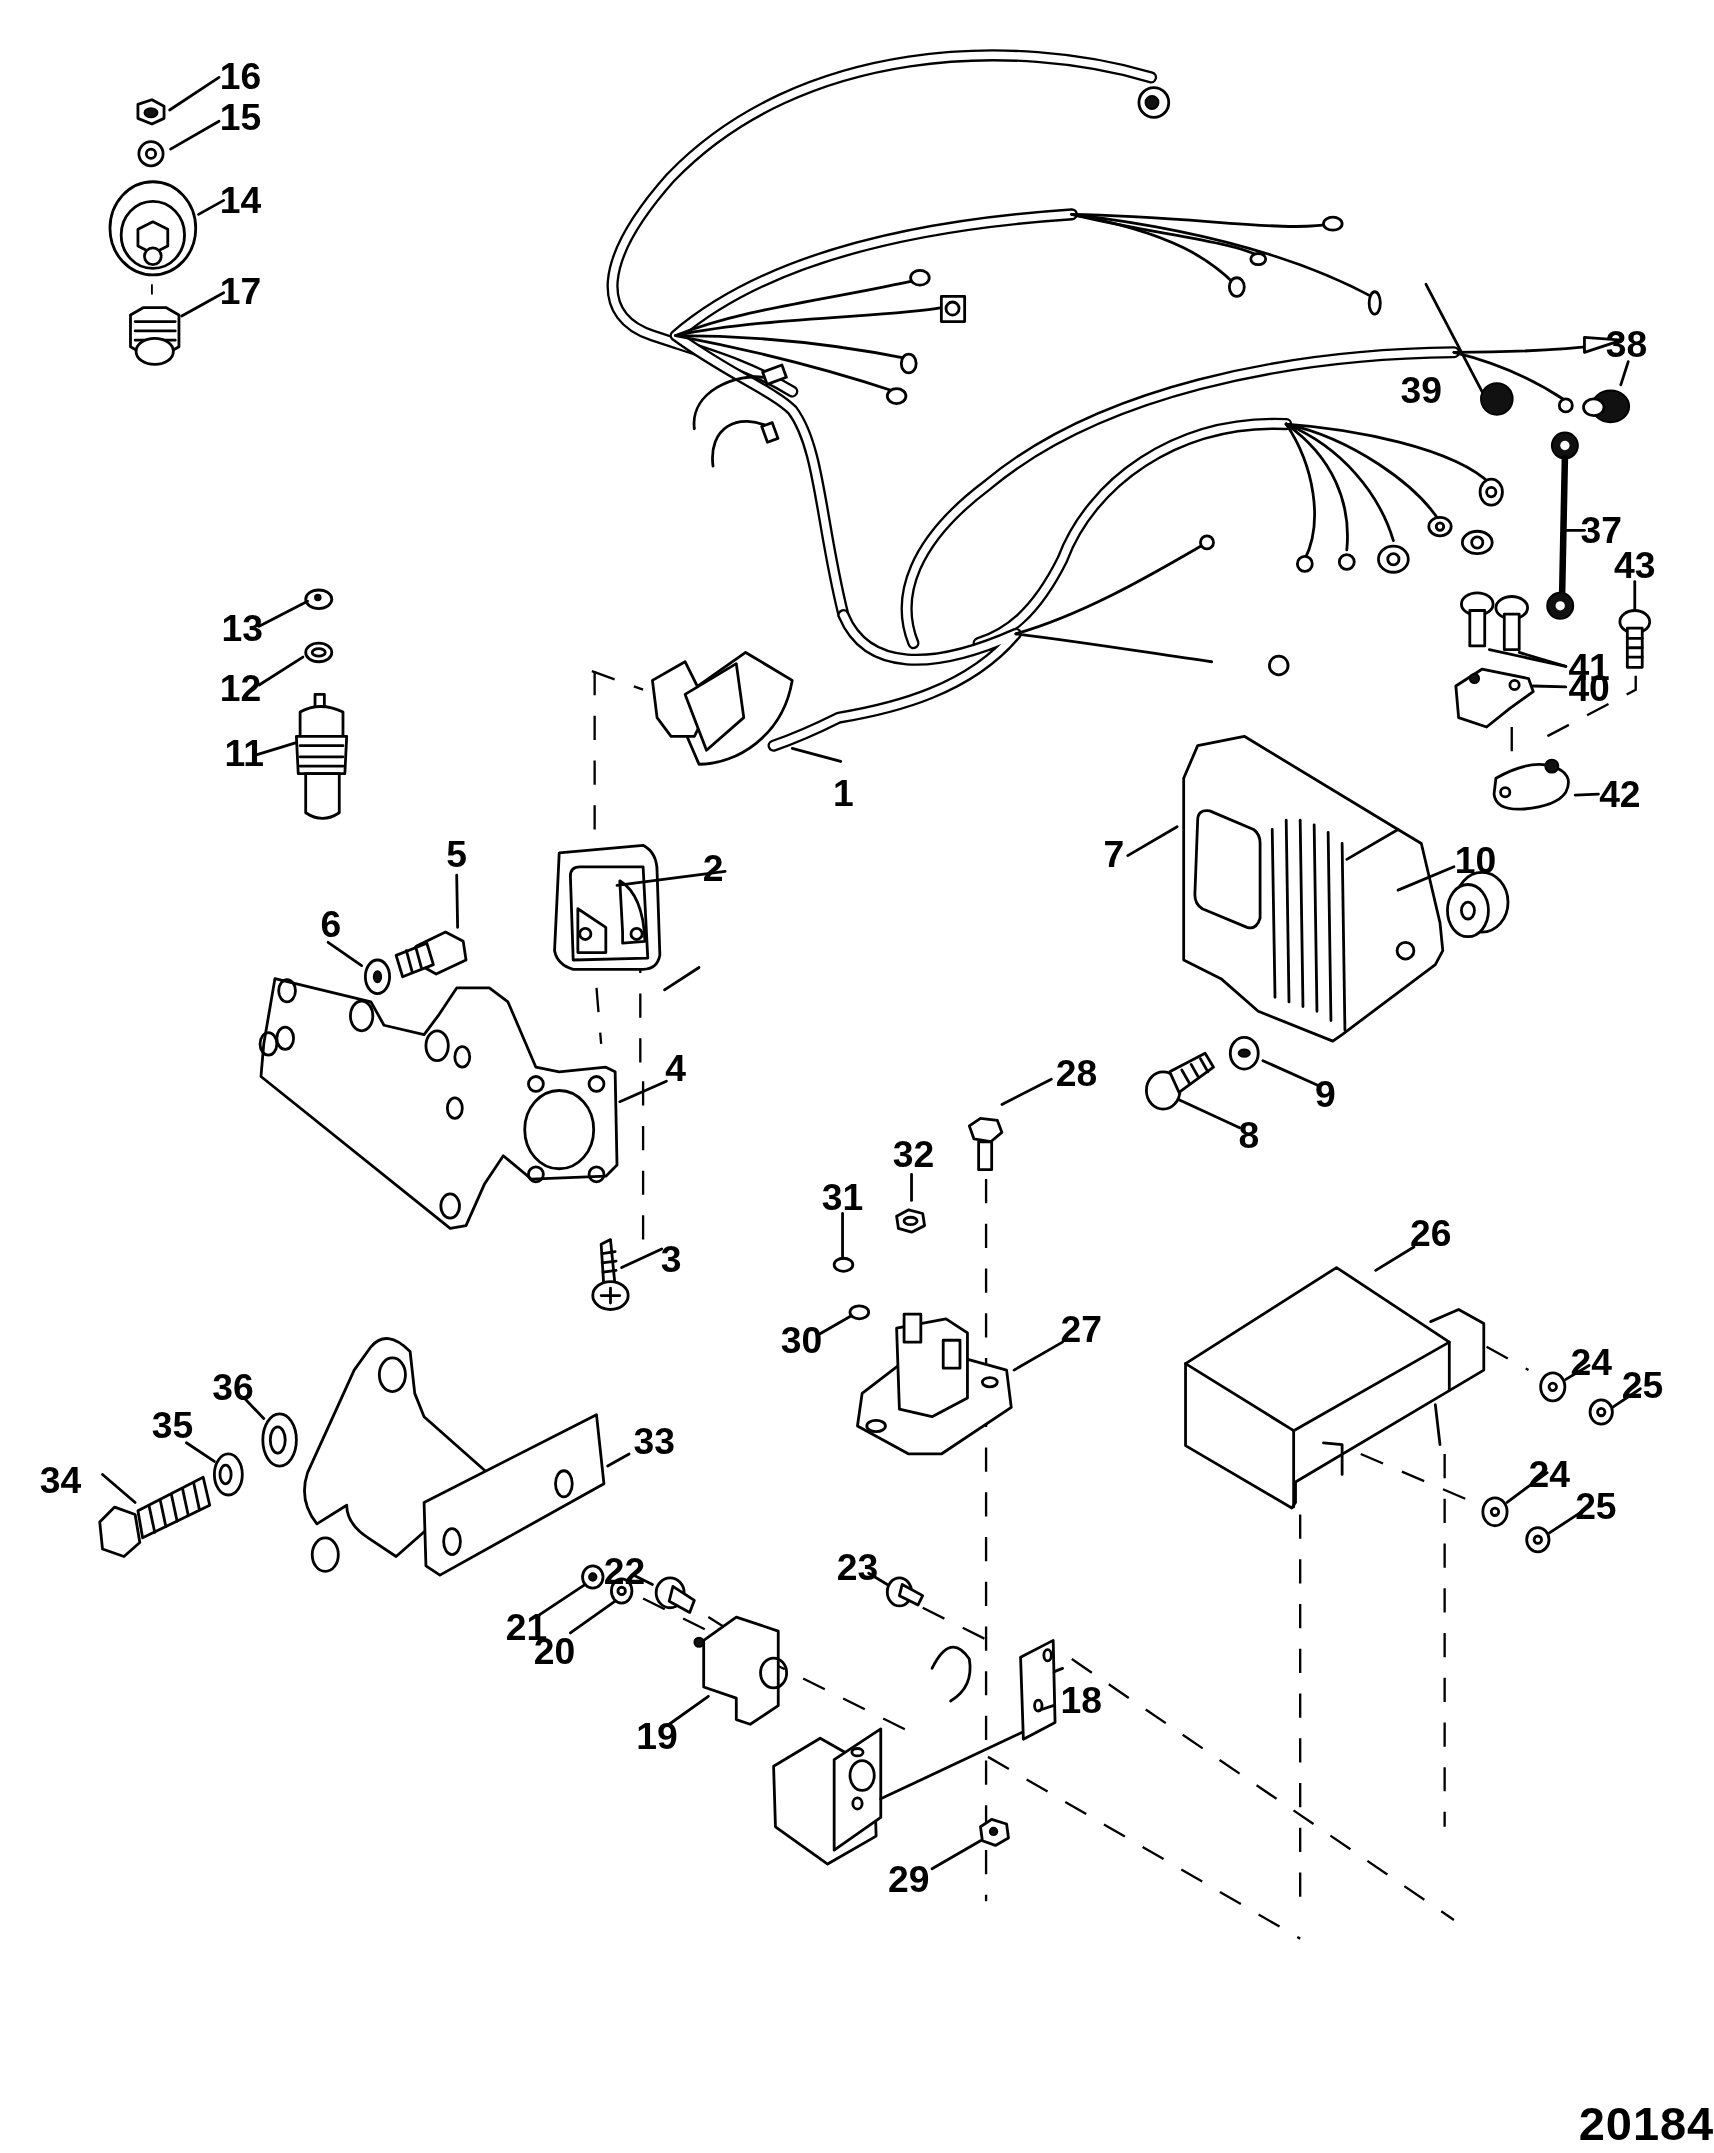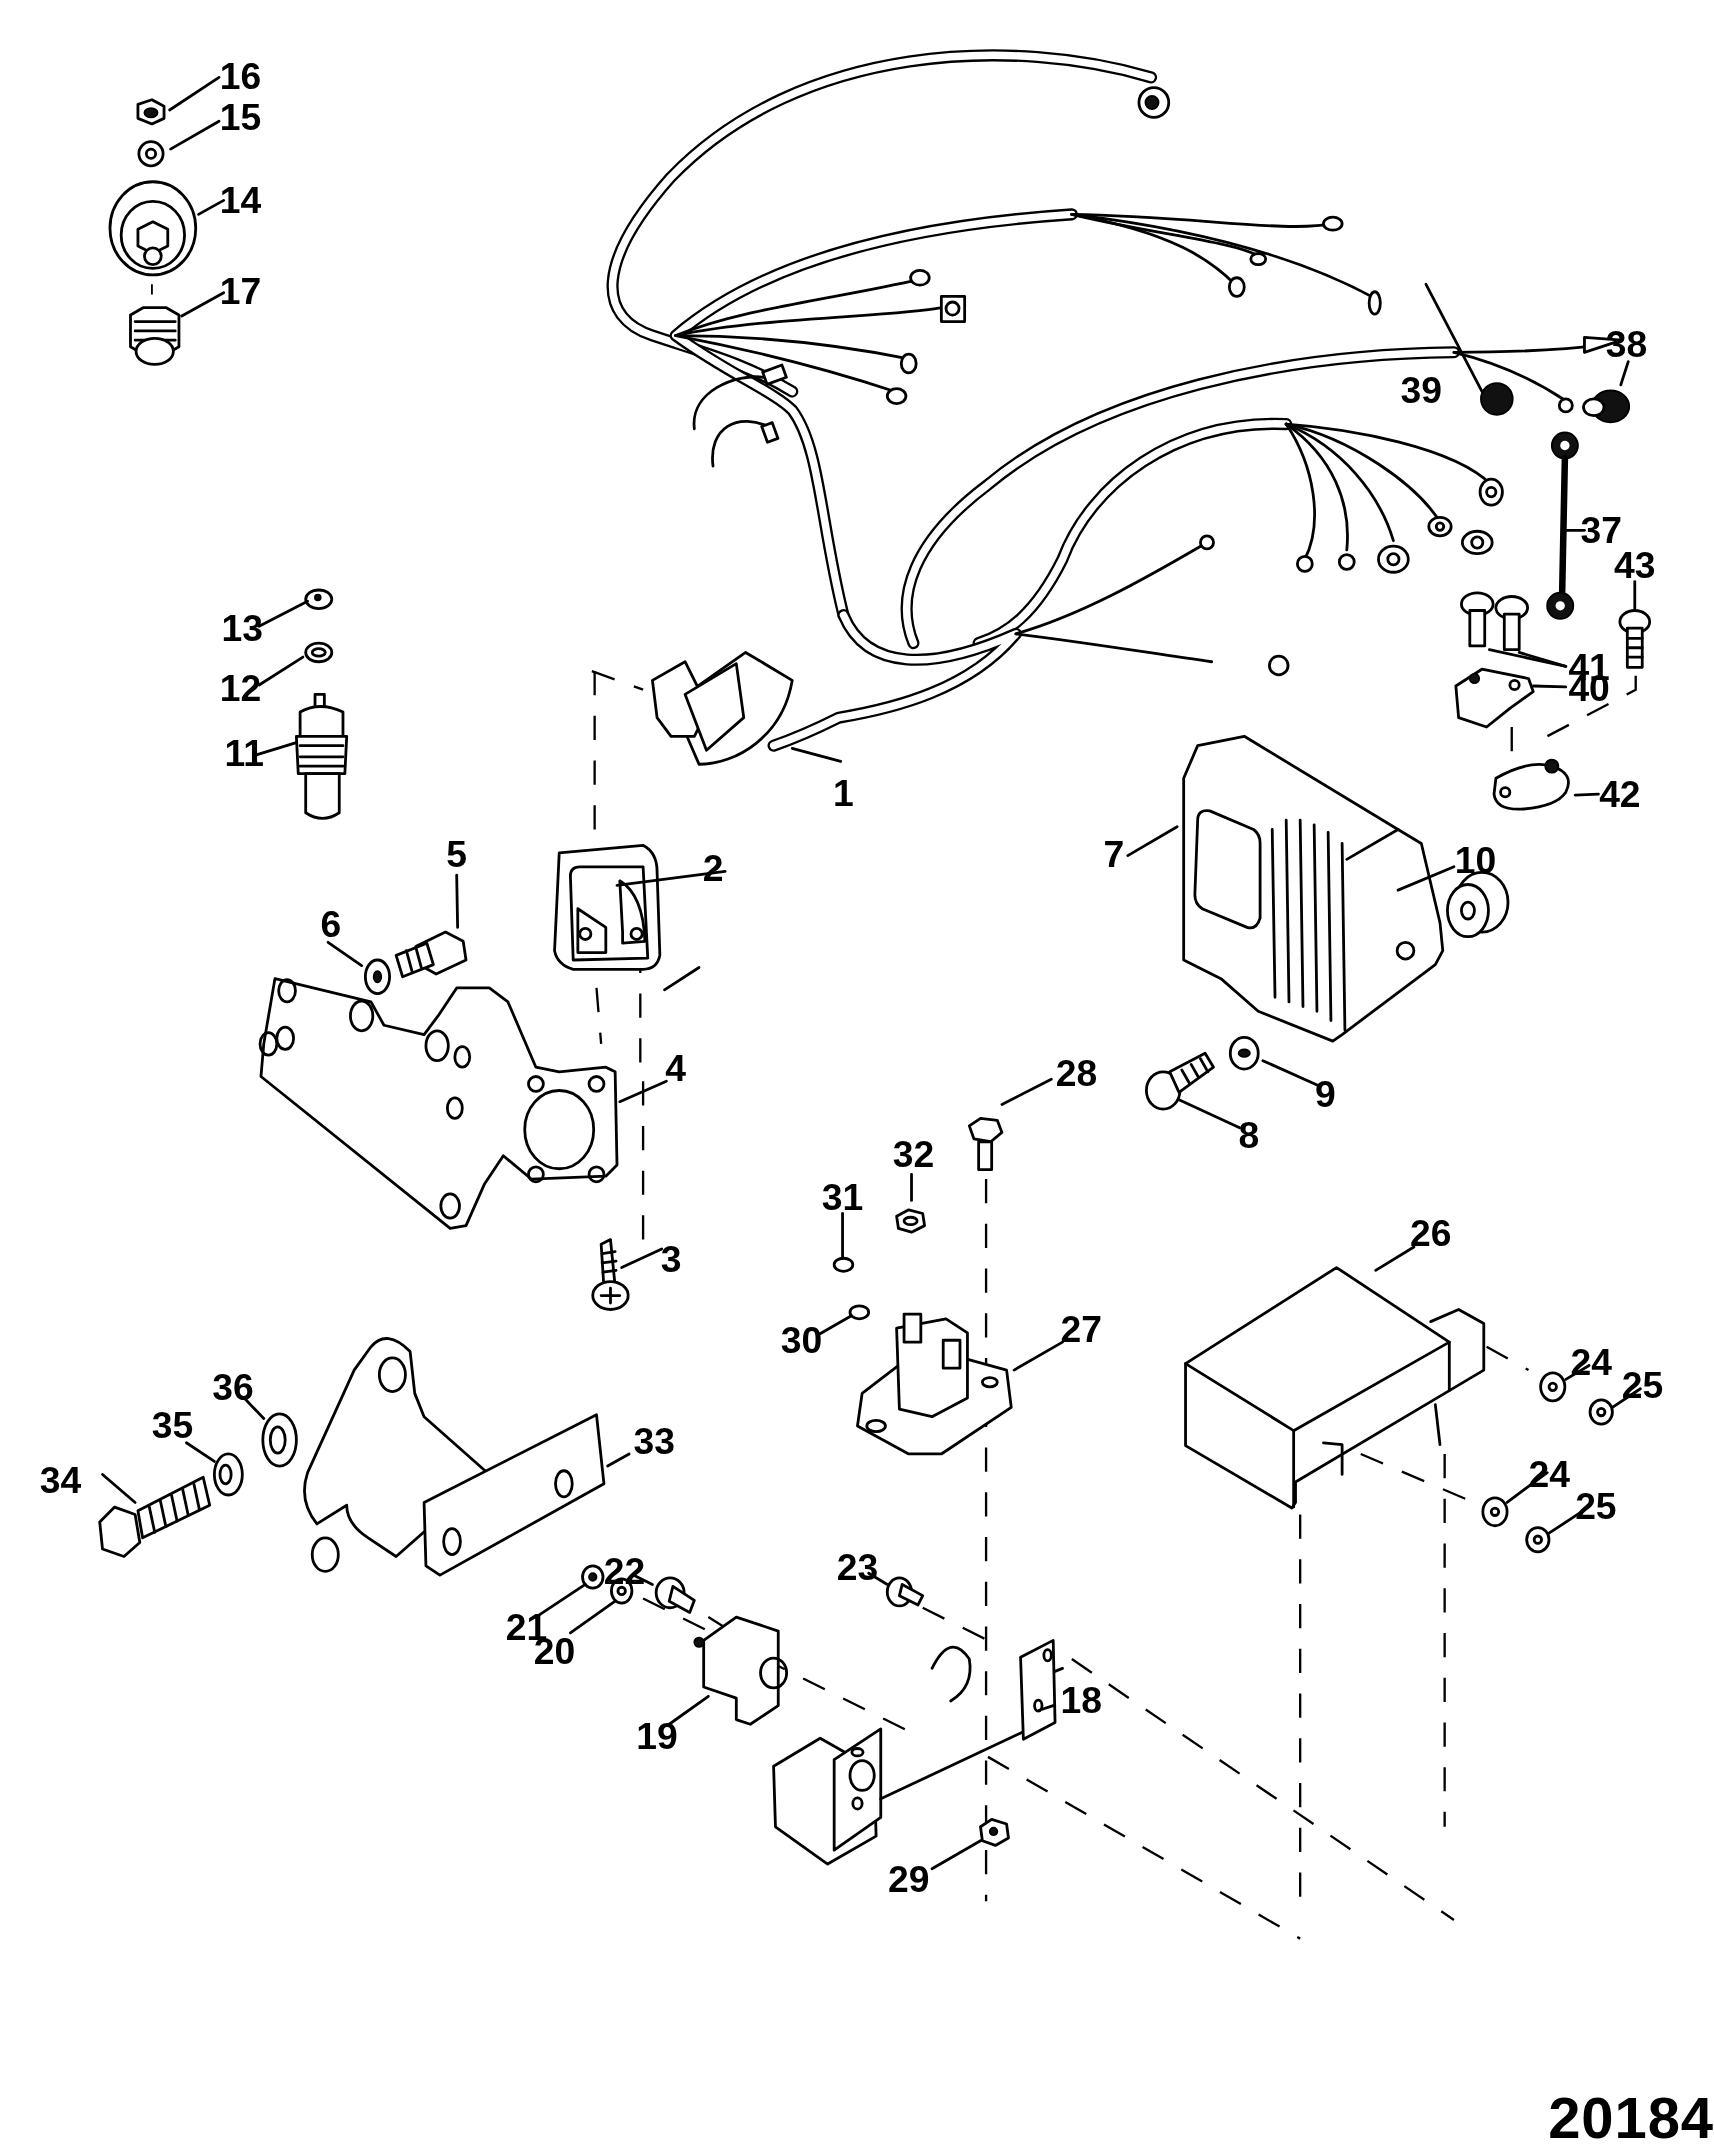--- a/index.html
+++ b/index.html
@@ -7,21 +7,21 @@
   #diagram{position:absolute;left:0;top:0;width:1714px;height:2153px;}
   #diagram .p{fill:#ffffff;stroke:#000;stroke-width:3;stroke-linejoin:round;stroke-linecap:round;}
   #diagram .pn{fill:none;stroke:#000;stroke-width:3;stroke-linejoin:round;stroke-linecap:round;}
   #diagram .thin{fill:none;stroke:#000;stroke-width:2;}
   #diagram .dash{fill:none;stroke:#000;stroke-width:2.5;stroke-dasharray:26 22;}
   #diagram .solid{fill:#111;stroke:#000;stroke-width:2;}
   #diagram .wire{fill:none;stroke:#000;stroke-width:13;stroke-linecap:round;stroke-linejoin:round;}
   #diagram .wirein{fill:none;stroke:#fff;stroke-width:8;stroke-linecap:round;stroke-linejoin:round;}
   #diagram .lead{fill:none;stroke:#000;stroke-width:3;stroke-linecap:round;}
   #diagram .callout-text{font-family:"Liberation Sans",sans-serif;font-weight:bold;font-size:40px;fill:#000;}
-  #figure-number{position:absolute;right:0;bottom:1.9px;font-family:"Liberation Sans",sans-serif;font-weight:bold;font-size:58px;color:#000;letter-spacing:0.9px;}
+  #figure-number{position:absolute;right:0;bottom:1.9px;font-family:"Liberation Sans",sans-serif;font-weight:bold;font-size:47px;color:#000;letter-spacing:0.9px;}
 </style>
 </head>
 <body>
 
 <svg id="diagram" viewBox="0 0 1839 2310" xmlns="http://www.w3.org/2000/svg">
 
   <g>
     <polygon class="p" points="148,112 163,107 176,114 176,127 163,133 148,127"></polygon>
     <ellipse class="solid" cx="162" cy="121" rx="7" ry="5"></ellipse>
   </g>

